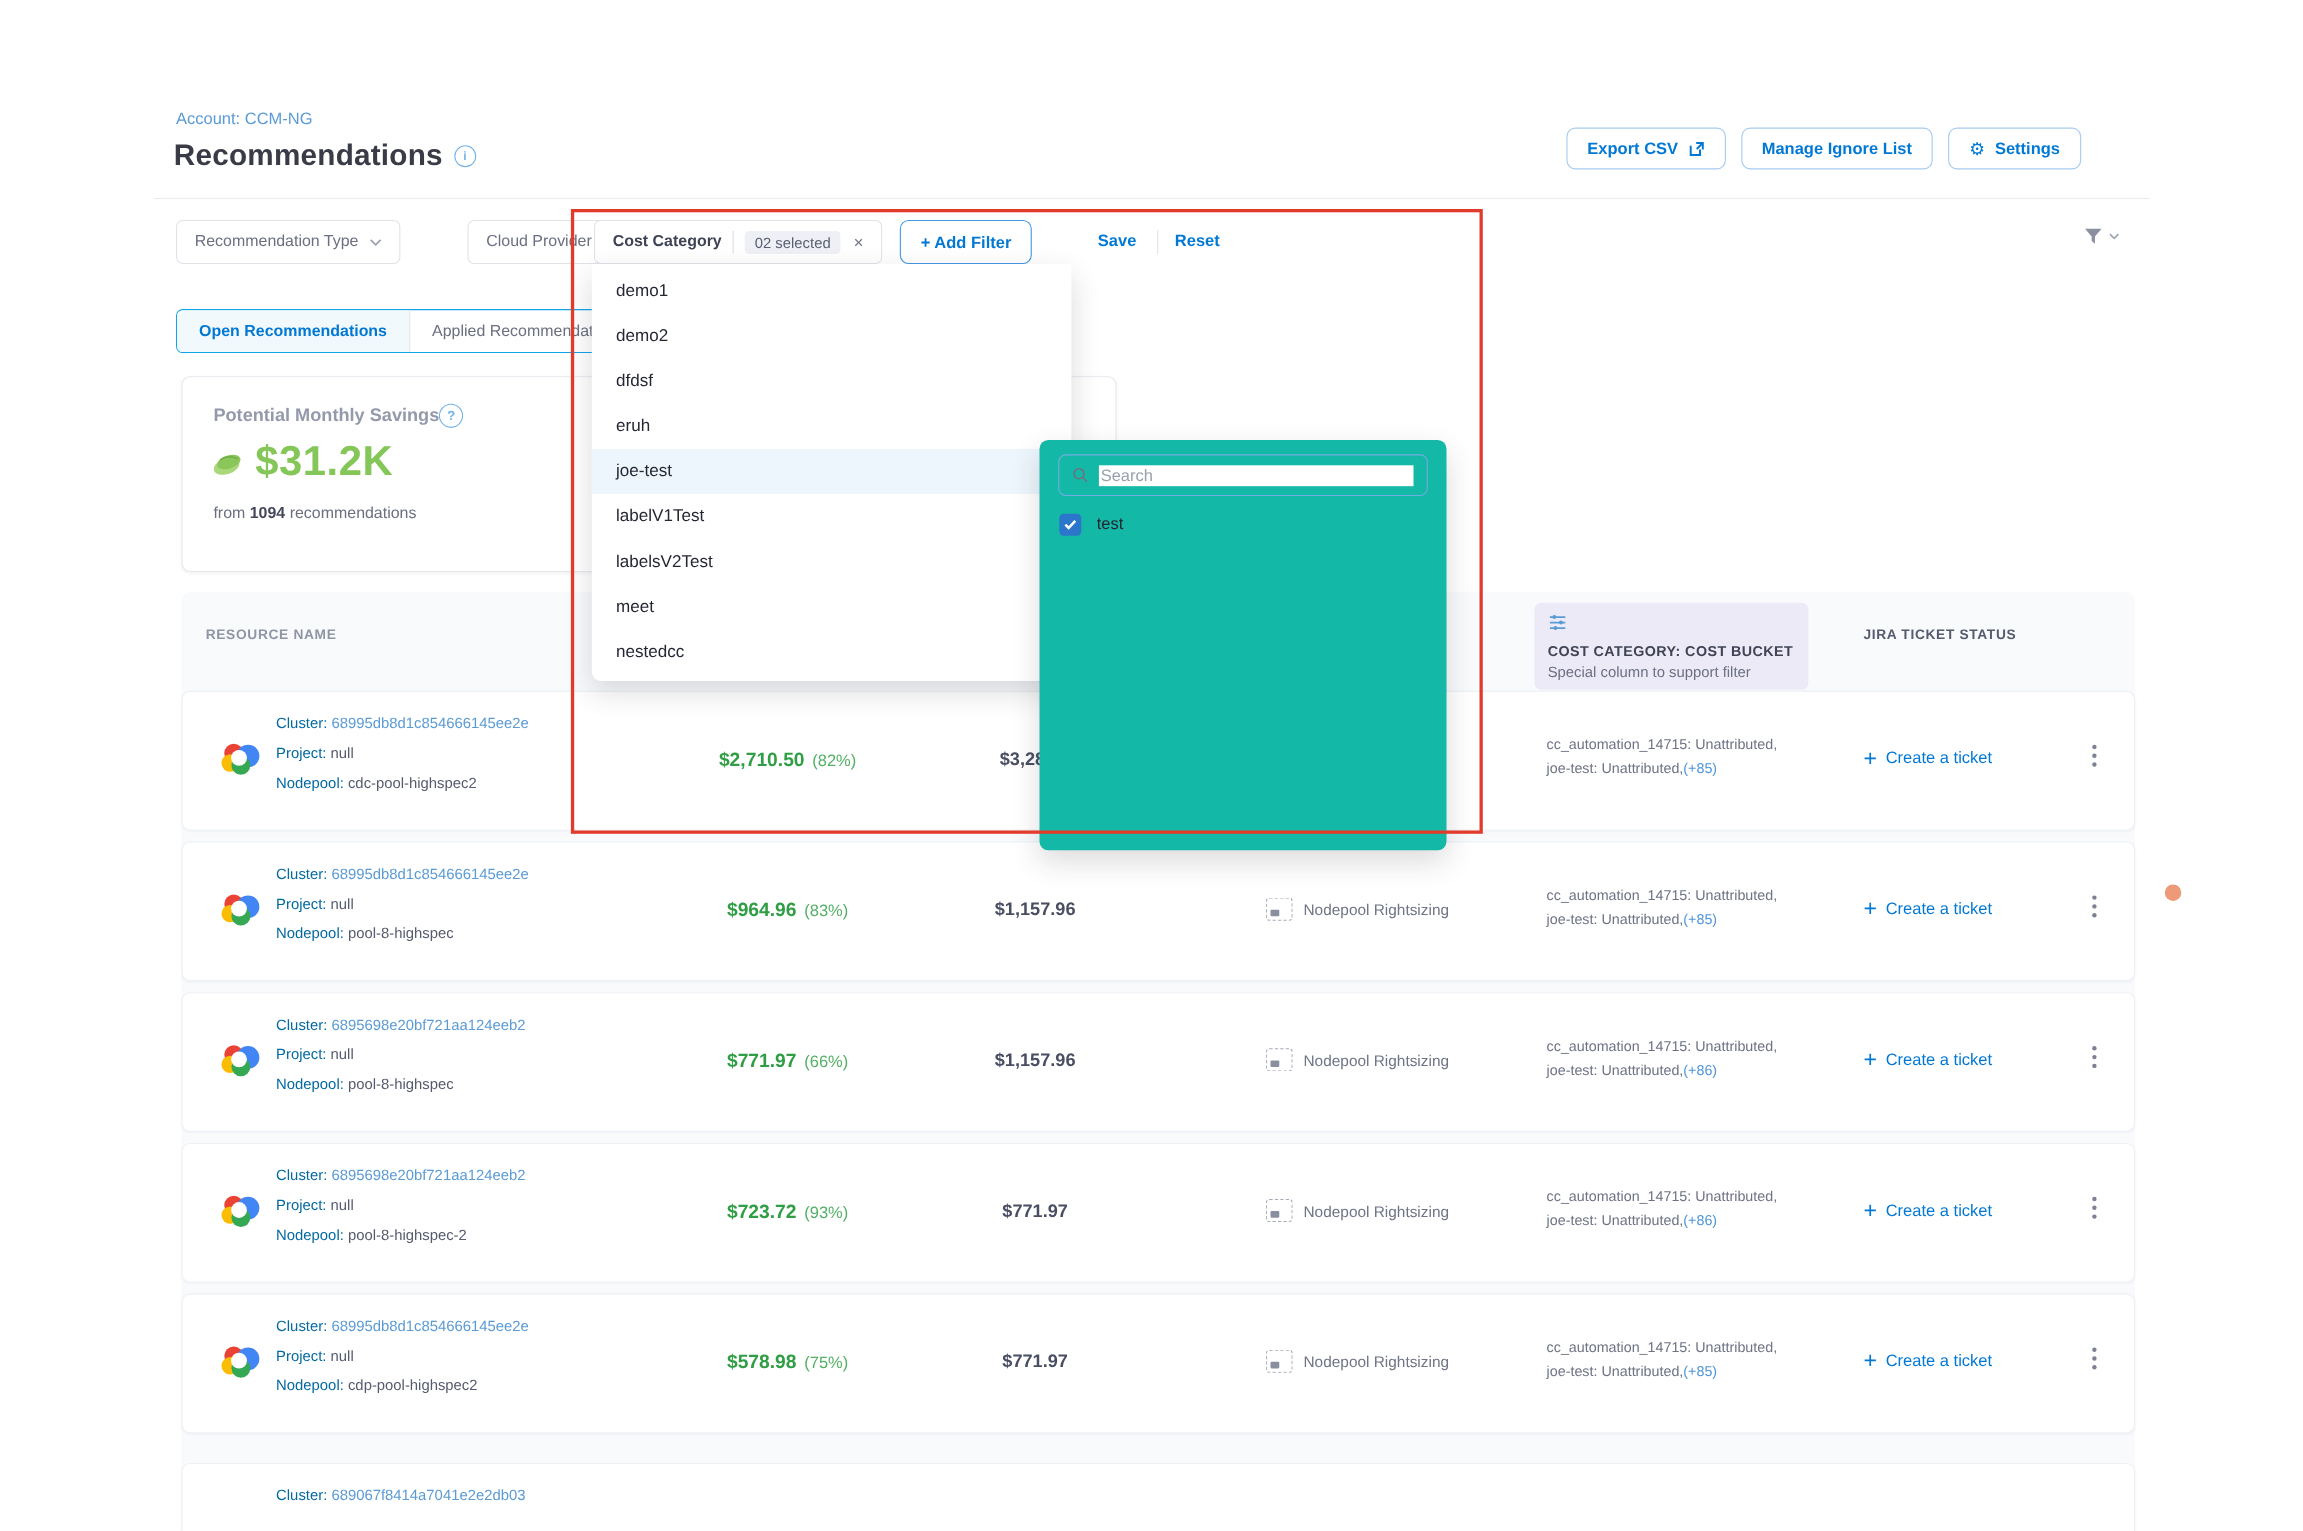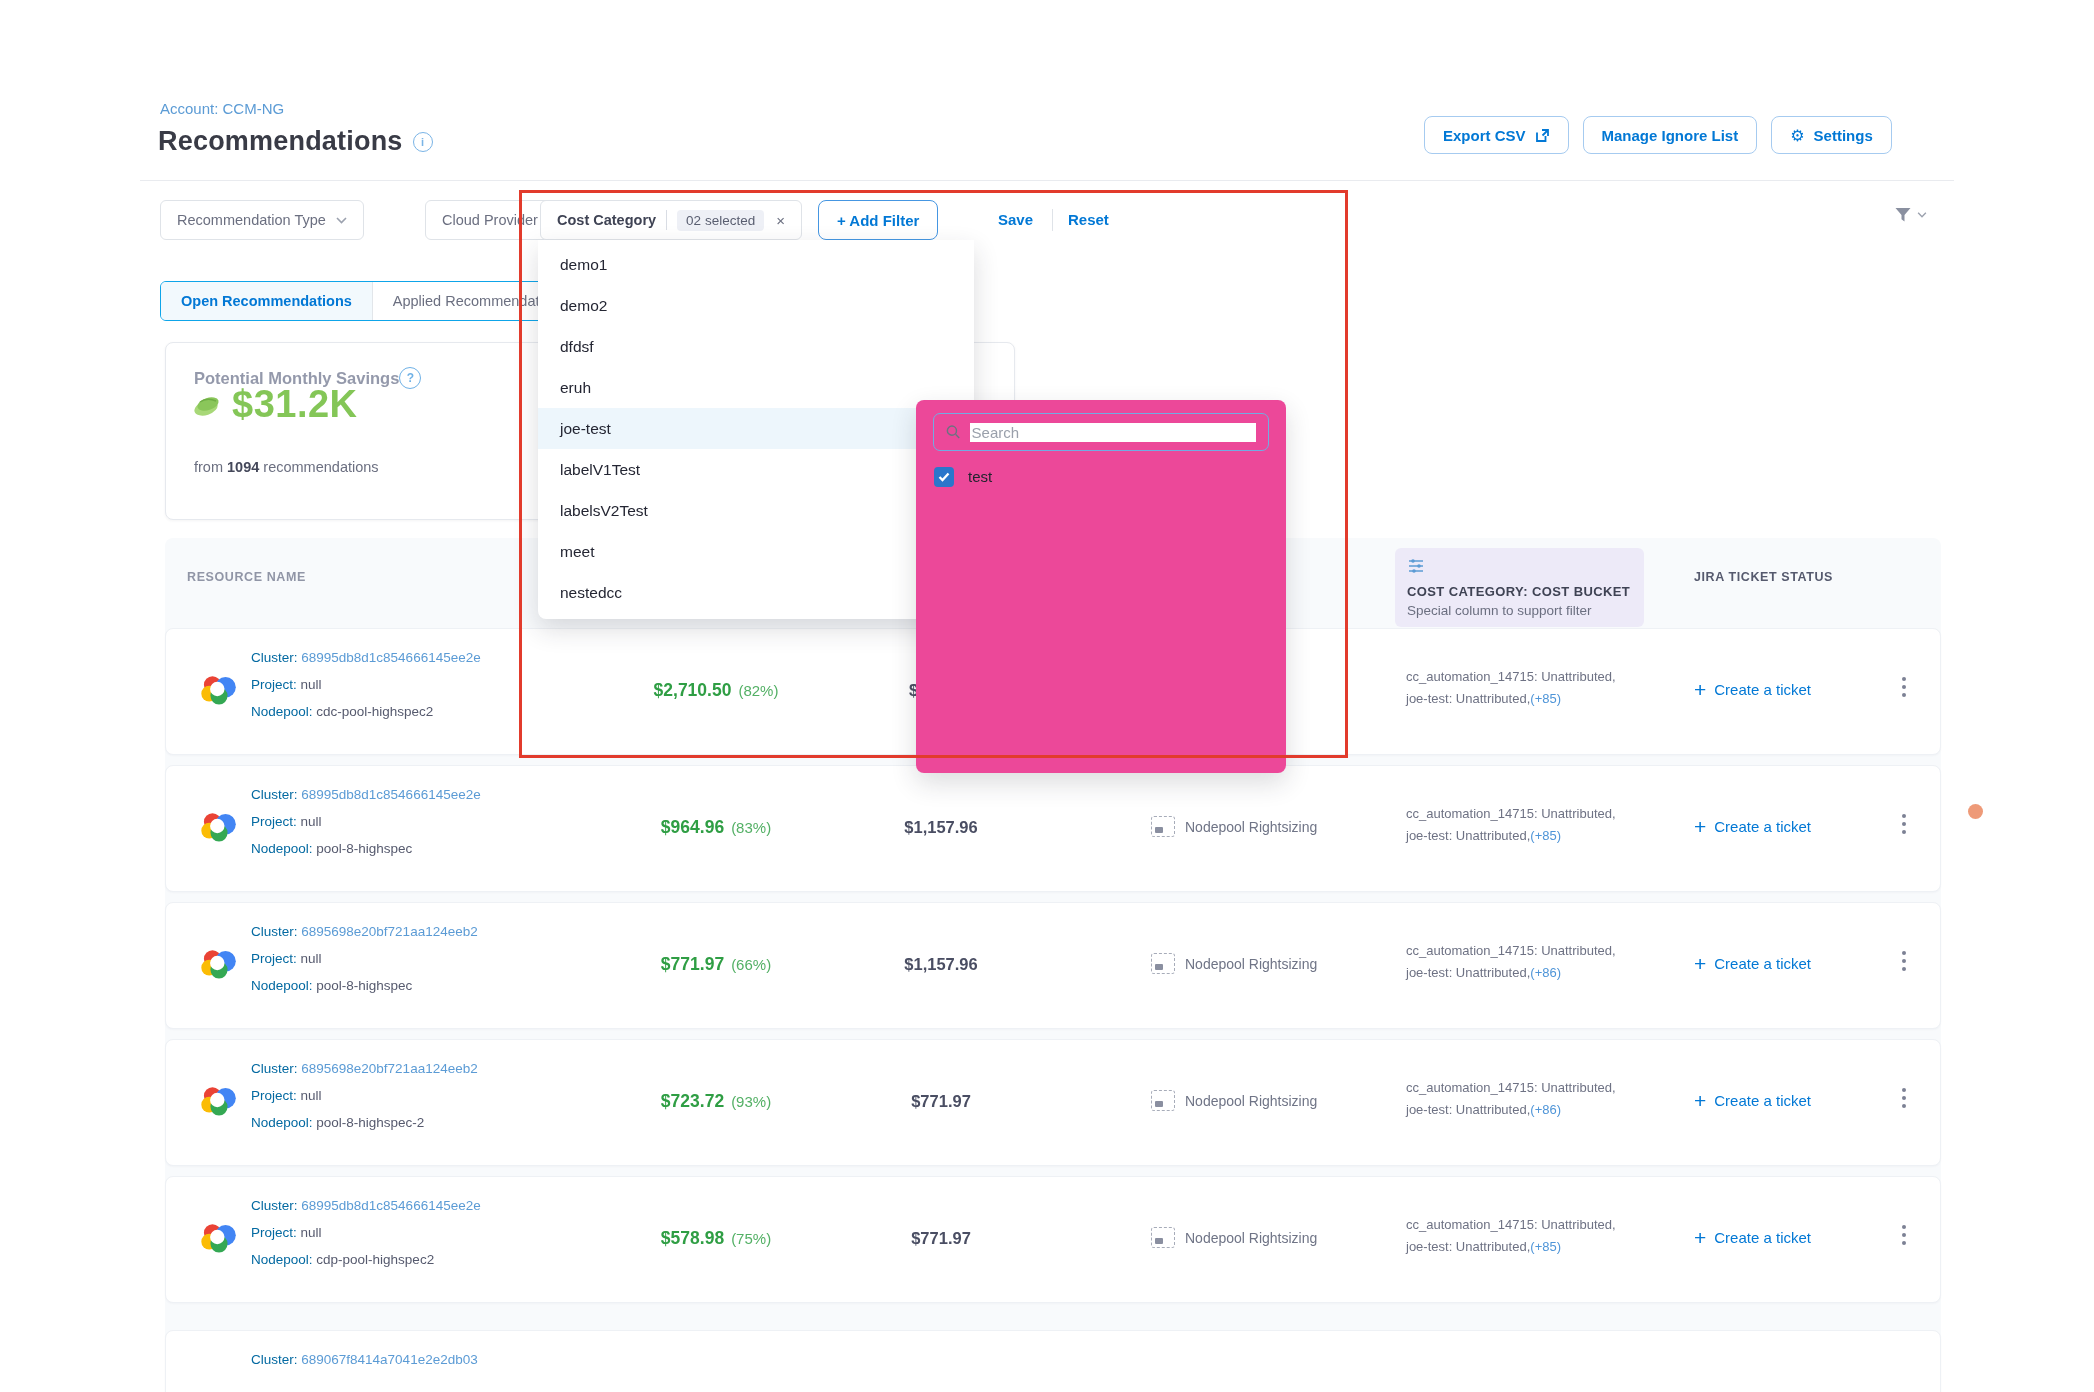--- a/index.html
+++ b/index.html
@@ -33,21 +33,21 @@
   .tab{height:38px;display:flex;align-items:center;padding:0 20px;font-size:14.5px;box-sizing:border-box;}
   .tab.active{background:#f2f9fd;color:#0278d5;font-weight:bold;}
   .tab.inactive{color:#6b6f80;border-left:1px solid #e2e6ea;white-space:nowrap;}
   
   .card{left:165px;top:342px;width:848px;height:176px;background:#fff;border:1px solid #e6e9ee;border-radius:8px;
         box-shadow:0 1px 3px rgba(40,41,61,.05);}
   .card-title{position:absolute;left:28px;top:24px;display:flex;align-items:center;gap:0;
         color:#9499ab;font-weight:bold;font-size:16.5px;}
   .q-icon{width:20px;height:20px;border:1.7px solid #6fb1e6;border-radius:50%;color:#6fb1e6;
         font-size:12px;font-weight:bold;display:flex;align-items:center;justify-content:center;}
-  .amount-row{position:absolute;left:26px;top:40px;display:flex;align-items:center;gap:10px;}
+  .amount-row{position:absolute;left:26px;top:56px;display:flex;align-items:center;gap:10px;}
   .big-amount{font-size:38px;font-weight:bold;color:#84c657;letter-spacing:.5px;}
   .card-sub{position:absolute;left:28px;top:116px;font-size:14.5px;color:#6b6f80;}
   .card-sub b{color:#44485a;}
   
   .table-bg{left:165px;top:538px;width:1776px;height:854px;background:#f8fafc;border-radius:8px;}
   .col-h{font-size:12.5px;font-weight:bold;color:#9095a6;letter-spacing:.6px;}
   .cc-hdr-badge{left:1395px;top:548px;background:#edeaf8;border-radius:6px;padding:9px 14px 9px 12px;
         display:flex;gap:9px;align-items:flex-start;flex-direction:column;}
   .cc-hdr-t1{font-size:13px;font-weight:bold;color:#3f4354;letter-spacing:.4px;}
   .cc-hdr-t2{font-size:13.5px;color:#6b6f80;margin-top:4px;}
@@ -71,21 +71,21 @@
   .ticket{position:absolute;left:1528px;top:50px;display:flex;align-items:center;gap:8px;color:#0278d5;cursor:pointer;}
   .ticket .plus{font-size:21px;font-weight:normal;line-height:1;}
   .ticket .t{font-size:15px;font-weight:normal;}
   .dots{position:absolute;left:1736px;top:48px;display:flex;flex-direction:column;gap:4px;cursor:pointer;}
   .dots i{width:4px;height:4px;border-radius:50%;background:#7c8194;}
   
   .dd{left:538px;top:240px;width:436px;background:#fff;z-index:50;border-radius:0 0 8px 8px;
       box-shadow:0 10px 26px rgba(35,40,48,.16);padding:4px 0 6px;}
   .dd-item{height:41px;display:flex;align-items:center;padding:0 22px;font-size:15.5px;color:#242633;cursor:pointer;}
   .dd-item.hl{background:#edf6fc;}
-  .sub{left:916px;top:400px;width:370px;height:373px;background:#ec4899;z-index:60;border-radius:8px;
+  .sub{left:945px;top:400px;width:370px;height:373px;background:#14b8a6;z-index:60;border-radius:8px;
       box-shadow:0 10px 26px rgba(35,40,48,.16);box-sizing:border-box;padding-top:13px;}
   .search{margin:0 17px;height:38px;border:1.7px solid #72ace2;border-radius:7px;display:flex;align-items:center;
       padding:0 12px;gap:9px;box-sizing:border-box;}
   .search input{border:none;outline:none;font-size:15px;color:#3f4354;width:100%;font-family:"Liberation Sans",sans-serif;}
   .search input::placeholder{color:#9aa0ab;}
   .opt{height:47px;display:flex;align-items:center;gap:14px;padding:0 18px;font-size:15px;color:#22242f;margin-top:2px;cursor:pointer;}
   .opt.hl{background:#e9f4fb;}
   .cb{width:20px;height:20px;background:#2b76cb;border-radius:4px;display:flex;align-items:center;justify-content:center;flex:none;}
   .redbox{left:519px;top:190px;width:829px;height:568px;border:3px solid #e23b2c;z-index:200;pointer-events:none;box-sizing:border-box;}
   .orange-dot{left:1968px;top:804px;width:15px;height:15px;border-radius:50%;background:#ee9a78;z-index:5;}

